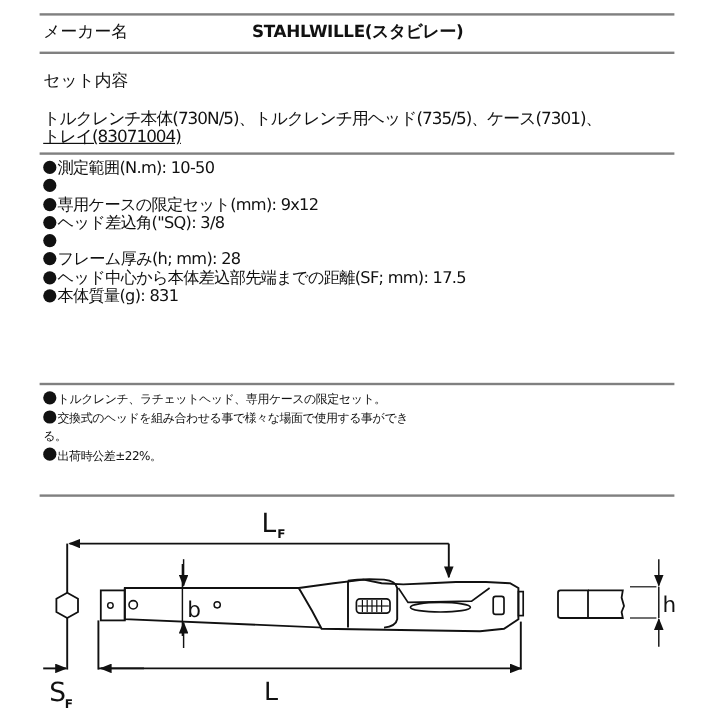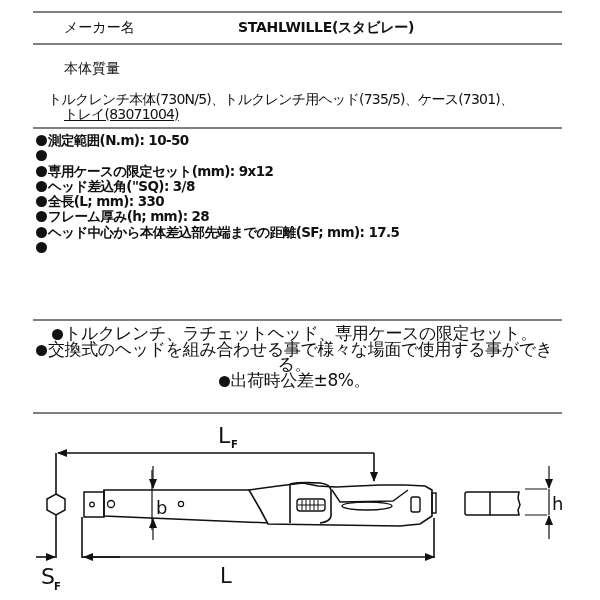--- a/index.html
+++ b/index.html
@@ -1,56 +1,56 @@
 <!DOCTYPE html>
 <html><head>
 <meta charset="utf-8">
 <style>
   html, body { margin: 0; padding: 0; background: #ffffff; }
   body { width: 600px; height: 600px; position: relative; overflow: hidden;
          font-family: "DejaVu Sans", sans-serif; color: #111; }
   .rule { position: absolute; left: 33px; width: 529px; height: 2px; background: #808080; }
-  .t { position: absolute; white-space: nowrap; font-size: 14px; line-height: 15px; color: #111; margin-left: 28px; }
+  .t { position: absolute; white-space: nowrap; font-size: 14px; line-height: 15px; color: #111; }
   .spec-list { position: absolute; left: 36px; top: 133px; font-size: 13.5px; line-height: 15.3px; letter-spacing: -0.6px; }
-  .spec-list div { white-space: nowrap; font-weight: bold; }
-  .notes { position: absolute; left: 36px; top: 326px; font-size: 17px; line-height: 15.5px; letter-spacing: -0.4px; text-align: center; }
+  .spec-list div { white-space: nowrap; }
+  .notes { position: absolute; left: 36px; top: 326px; font-size: 10px; line-height: 15.5px; letter-spacing: -0.4px; }
   .notes div { white-space: nowrap; }
   .bullet { display: inline-block; width: 11px; height: 11px; border-radius: 50%; background: #111; margin-right: 1px; vertical-align: -1px; }
   svg text { font-family: "DejaVu Sans", sans-serif; }
 </style>
 </head>
 <body>
 
 <div class="rule" style="top:11px;"></div>
 <div class="t" style="left:36px; top:20px;">メーカー名</div>
 <div class="t" style="left:210px; top:20px; letter-spacing:-0.3px;font-weight:bold;">STAHLWILLE(スタビレー)</div>
 <div class="rule" style="top:43px;"></div>
 
-<div class="t" style="left:36px; top:61px;">本体質量</div>
-<div class="t" style="left:20px; top:92px; letter-spacing:-0.8px;text-align:center;">トルクレンチ本体(730N/5)、トルクレンチ用ヘッド(735/5)、ケース(7301)、</div>
+<div class="t" style="left:36px; top:61px;">セット内容</div>
+<div class="t" style="left:36px; top:92px; letter-spacing:-0.8px;text-align:center;">トルクレンチ本体(730N/5)、トルクレンチ用ヘッド(735/5)、ケース(7301)、</div>
 <div class="t" style="left:36px; top:107px; letter-spacing:-0.8px;text-decoration:underline;">トレイ(83071004)</div>
 <div class="rule" style="top:127px;"></div>
 
 <div class="spec-list">
   <div><span class="bullet"></span><span>測定範囲(N.m): 10-50</span></div>
   <div><span class="bullet"></span></div>
   <div><span class="bullet"></span><span>専用ケースの限定セット(mm): 9x12</span></div>
   <div><span class="bullet"></span><span>ヘッド差込角("SQ): 3/8</span></div>
-  <div><span class="bullet"></span><span>全長(L; mm): 330</span></div>
+  <div><span class="bullet"></span></div>
   <div><span class="bullet"></span><span>フレーム厚み(h; mm): 28</span></div>
   <div><span class="bullet"></span><span>ヘッド中心から本体差込部先端までの距離(SF; mm): 17.5</span></div>
-  <div><span class="bullet"></span></div>
+  <div><span class="bullet"></span><span>本体質量(g): 831</span></div>
 </div>
 <div class="rule" style="top:319px;"></div>
 
 <div class="notes">
   <div><span class="bullet"></span><span>トルクレンチ、ラチェットヘッド、専用ケースの限定セット。</span></div>
   <div><span class="bullet"></span><span>交換式のヘッドを組み合わせる事で様々な場面で使用する事ができ</span></div>
   <div><span>る。</span></div>
-  <div><span class="bullet"></span><span>出荷時公差±8%。</span></div>
+  <div><span class="bullet"></span><span>出荷時公差±22%。</span></div>
 </div>
 <div class="rule" style="top:412px;"></div>
 
 <svg style="position:absolute; left:0; top:0;" width="600" height="600" viewBox="0 0 600 600">
   <defs>
     <marker id="arr" markerWidth="10" markerHeight="8" refX="9" refY="4" orient="auto" markerUnits="userSpaceOnUse">
       <path d="M0,0 L10,4 L0,8 Z" fill="#111"></path>
     </marker>
   </defs>
   <g stroke="#111" stroke-width="1.6" fill="none">

